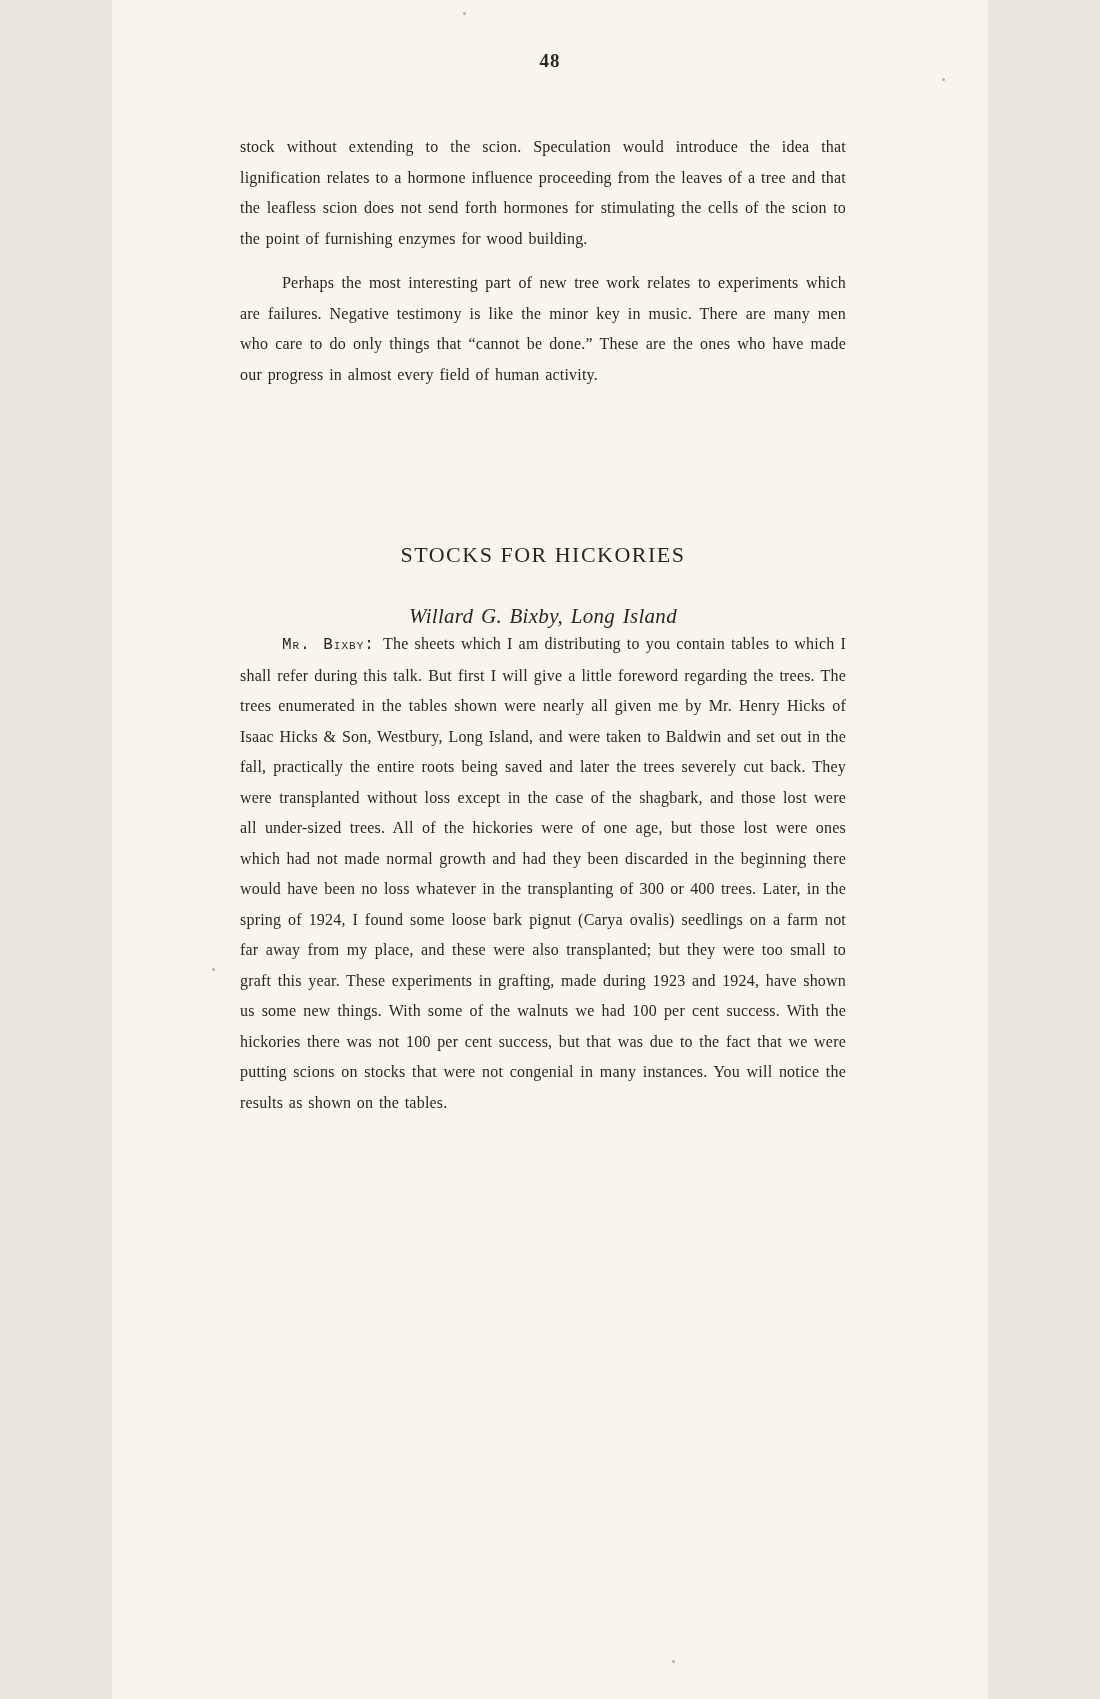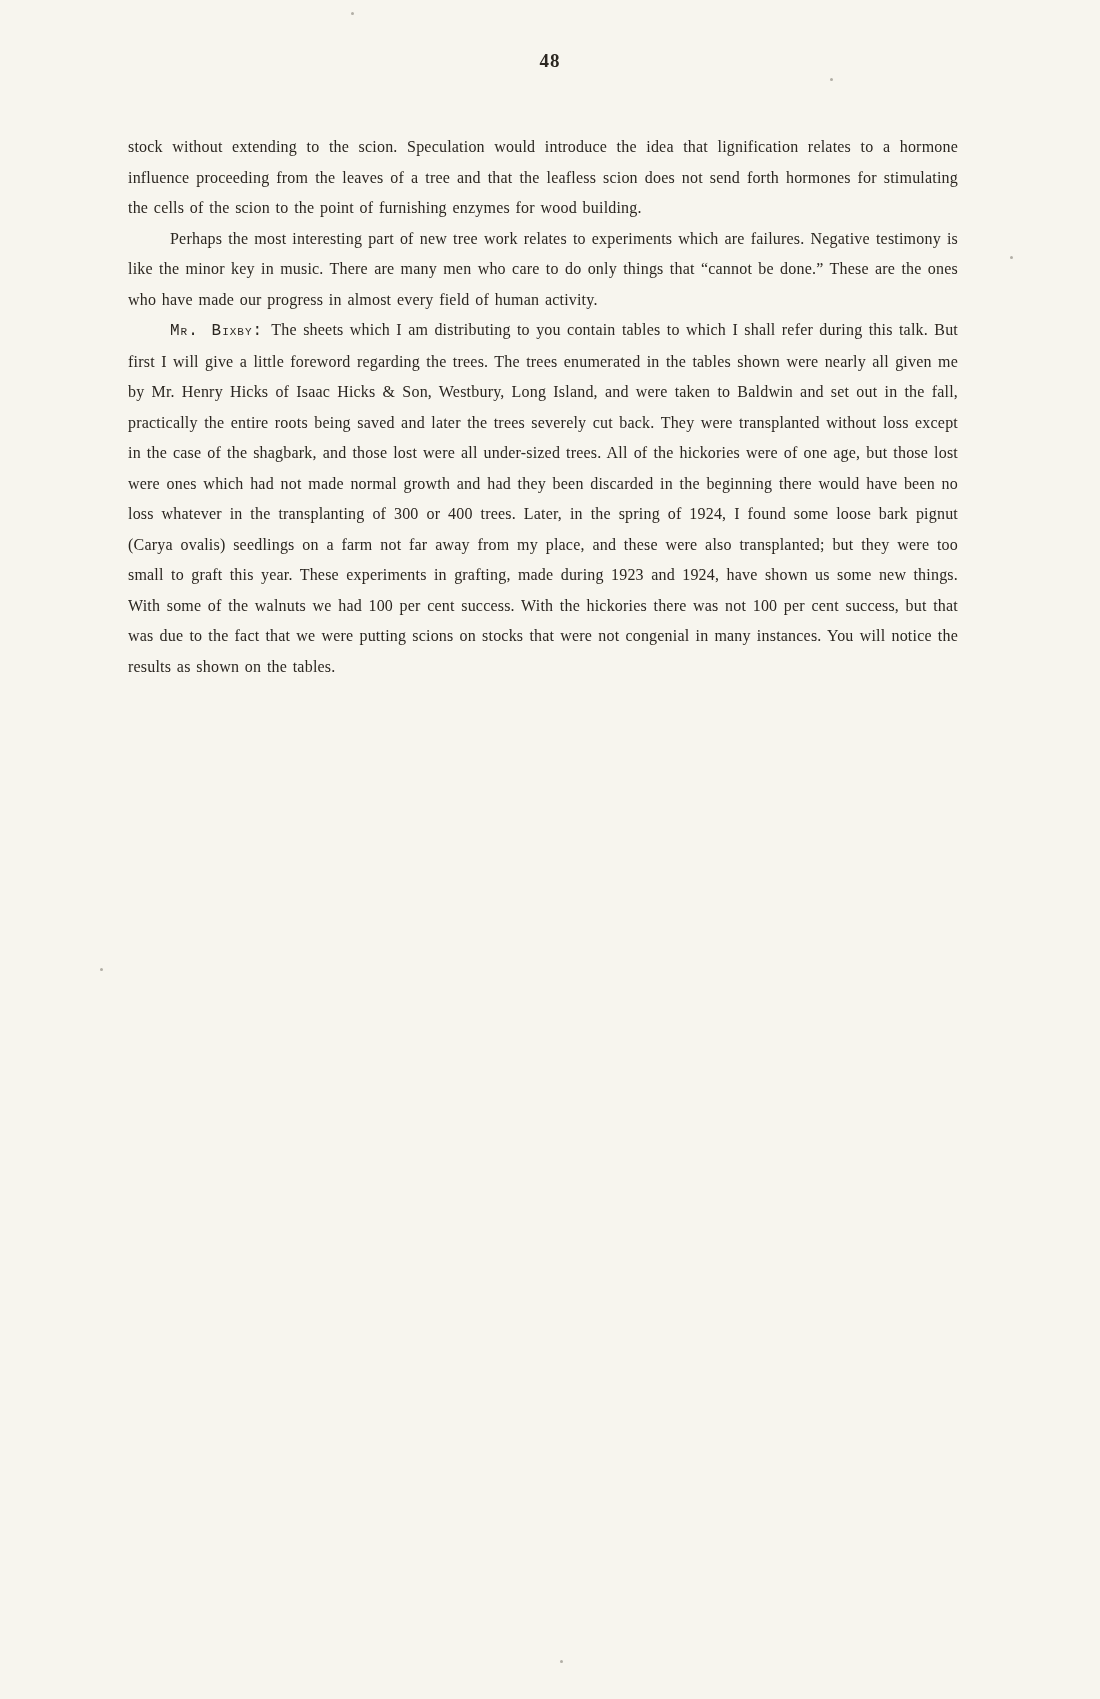--- a/index.html
+++ b/index.html
@@ -2,21 +2,21 @@
 <html><head>
 <meta charset="utf-8">
 <style>
   html, body {
     margin: 0;
     padding: 0;
     background: #e9e7e0;
   }
   .page {
     position: relative;
-    width: 1100px;
+    width: 876px;
     height: 1699px;
     margin: 0 auto;
     background: #f7f5ee;
     color: #2b2620;
     font-family: "Liberation Serif", "DejaVu Serif", serif;
     overflow: hidden;
   }
   .page-number {
     padding-top: 50px;
     text-align: center;
@@ -29,20 +29,21 @@
   }
   p.body-text {
     font-size: 16px;
     line-height: 30.5px;
     text-align: justify;
     margin: 0;
     letter-spacing: 0.2px;
     word-spacing: 1.5px;
   }
   p.body-text + p.body-text {
+    margin-top: 14px;
   }
   p.indent {
     text-indent: 42px;
   }
   .section-heading {
     margin-top: 152px;
     text-align: center;
     font-size: 22px;
     letter-spacing: 1.5px;
     font-weight: normal;
@@ -76,21 +77,23 @@
 <div class="page">
 
   <div class="page-number">48</div>
 
   <div class="content">
 
     <p class="body-text">stock without extending to the scion.  Speculation would introduce the idea that lignification relates to a hormone influence proceeding from the leaves of a tree and that the leafless scion does not send forth hormones for stimulating the cells of the scion to the point of furnishing enzymes for wood building.</p>
 
     <p class="body-text indent">Perhaps the most interesting part of new tree work relates to experiments which are failures.  Negative testimony is like the minor key in music.  There are many men who care to do only things that “cannot be done.”  These are the ones who have made our progress in almost every field of human activity.</p>
 
+    <h2 class="section-heading">STOCKS FOR HICKORIES</h2>
 
+    <div class="byline">Willard G. Bixby, Long Island</div>
 
     <p class="body-text indent speech"><span class="speaker">Mr. Bixby:</span> <span>The sheets which I am distributing to you contain tables to which I shall refer during this talk.  But first I will give a little foreword regarding the trees.  The trees enumerated in the tables shown were nearly all given me by Mr. Henry Hicks of Isaac Hicks &amp; Son, Westbury, Long Island, and were taken to Baldwin and set out in the fall, practically the entire roots being saved and later the trees severely cut back.  They were transplanted without loss except in the case of the shagbark, and those lost were all under-sized trees.  All of the hickories were of one age, but those lost were ones which had not made normal growth and had they been discarded in the beginning there would have been no loss whatever in the transplanting of 300 or 400 trees.  Later, in the spring of 1924, I found some loose bark pignut (Carya ovalis) seedlings on a farm not far away from my place, and these were also transplanted; but they were too small to graft this year.  These experiments in grafting, made during 1923 and 1924, have shown us some new things.  With some of the walnuts we had 100 per cent success.  With the hickories there was not 100 per cent success, but that was due to the fact that we were putting scions on stocks that were not congenial in many instances.  You will notice the results as shown on the tables.</span></p>
 
   </div>
 
   <span class="speck" style="left:351px; top:12px; width:3px; height:3px;"></span>
   <span class="speck" style="left:830px; top:78px; width:3px; height:3px;"></span>
   <span class="speck" style="left:100px; top:968px; width:3px; height:3px;"></span>
   <span class="speck" style="left:560px; top:1660px; width:3px; height:3px;"></span>
   <span class="speck" style="left:1010px; top:256px; width:3px; height:3px;"></span>

